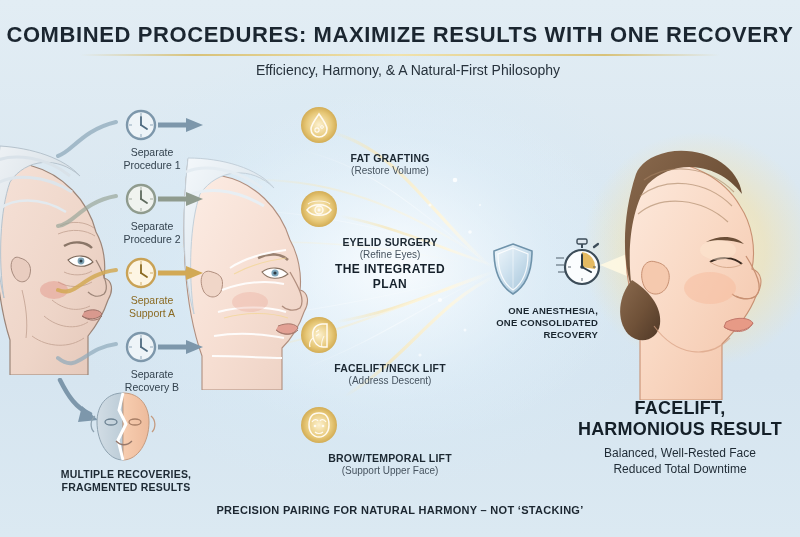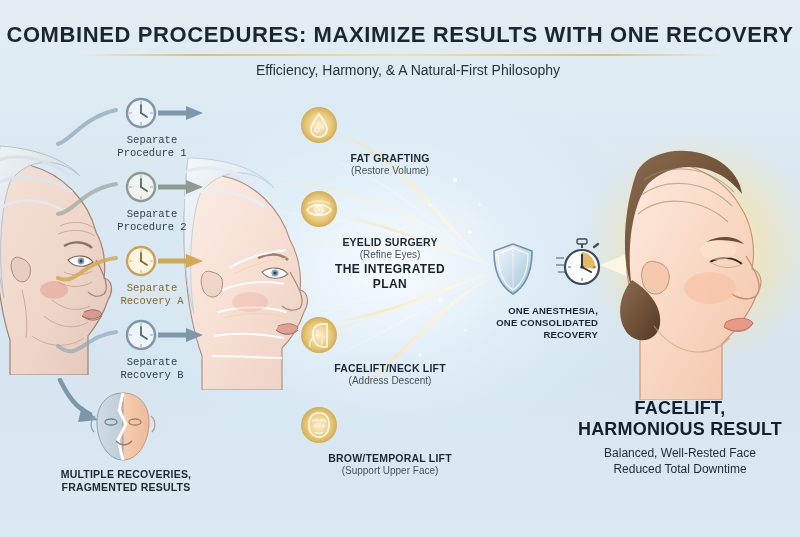--- a/index.html
+++ b/index.html
@@ -33,21 +33,21 @@
     text-align: center; font-size: 14px; color: #2a3views;
     color: #27323c;
     padding-left: 8px;
   }
 
   
   .face { position: absolute; }
   .face svg { display: block; }
 
   
-  .steps { position: absolute; left: 96px; top: 96px; width: 120px; font-family: Liberation Mono, monospace; }
+  .steps { position: absolute; left: 96px; top: 108px; width: 120px; }
   .step { position: relative; height: 74px; }
   .step .clockwrap {
     position: absolute; left: 28px; top: 0;
     width: 34px; height: 34px;
   }
   .step .arrow {
     position: absolute; left: 62px; top: 9px; width: 46px; height: 16px;
   }
   .step .tail {
     position: absolute; left: -40px; top: 4px; width: 72px; height: 46px;
@@ -393,21 +393,21 @@
         </g>
         <line x1="17" y1="17" x2="17" y2="9" stroke="#8a6a22" stroke-width="1.8" stroke-linecap="round"></line>
         <line x1="17" y1="17" x2="23" y2="21" stroke="#8a6a22" stroke-width="1.8" stroke-linecap="round"></line>
       </svg>
       <svg class="arrow" viewBox="0 0 46 16">
         <path d="M0 8 L 30 8" stroke="#d2a955" stroke-width="5" stroke-linecap="round"></path>
         <path d="M28 1 L 45 8 L 28 15 Z" fill="#d2a955"></path>
       </svg>
       <div class="lbl">
         <span>Separate</span><br>
-        <span>Recovery A</span>
+        <span>Support A</span>
       </div>
     </div>
 
     <div class="step">
       <svg class="tail" viewBox="0 0 72 46">
         <path d="M2 24 C 22 40, 28 14, 60 10" fill="none" stroke="#8fa9bb" stroke-width="4" stroke-linecap="round" opacity=".7"></path>
       </svg>
       <svg class="clockwrap" viewBox="0 0 34 34">
         <circle cx="17" cy="17" r="14" fill="#eef4f8" stroke="#7d97ab" stroke-width="2.4"></circle>
         <g stroke="#7d97ab" stroke-width="1" opacity=".8">
@@ -567,14 +567,15 @@
 
   <div class="result-title">
     <span>FACELIFT,</span><br>
     <span>HARMONIOUS RESULT</span>
   </div>
   <div class="result-benefits">
     <div>Balanced, Well-Rested Face</div>
     <div>Reduced Total Downtime</div>
   </div>
 
+  <div class="footer">PRECISION PAIRING FOR NATURAL HARMONY – NOT ‘STACKING’</div>
 
 </div>
 
 </body></html>

